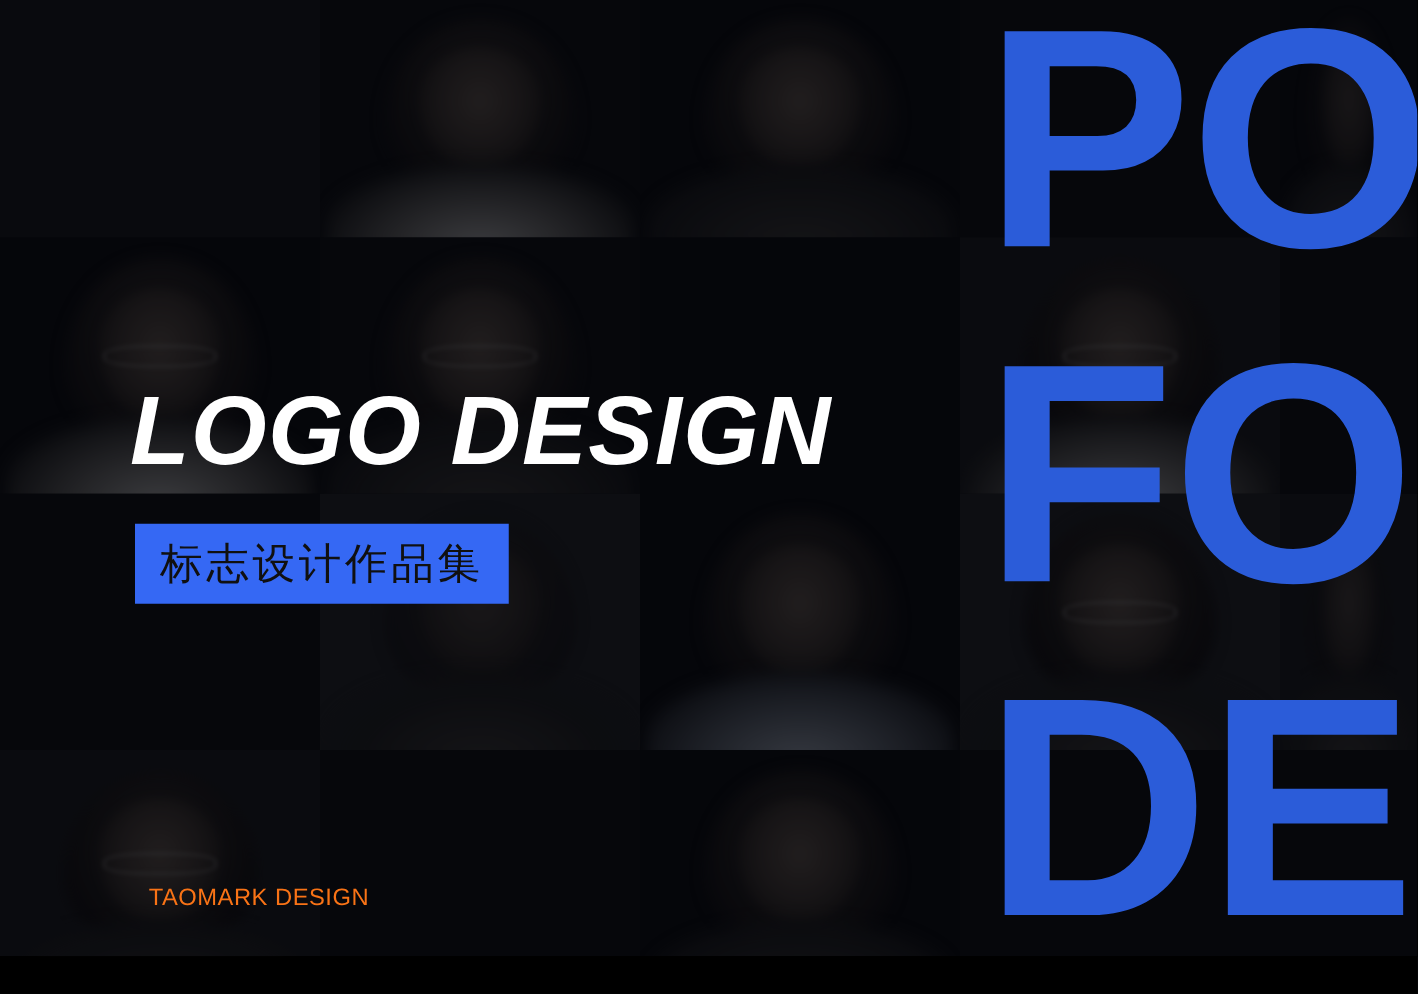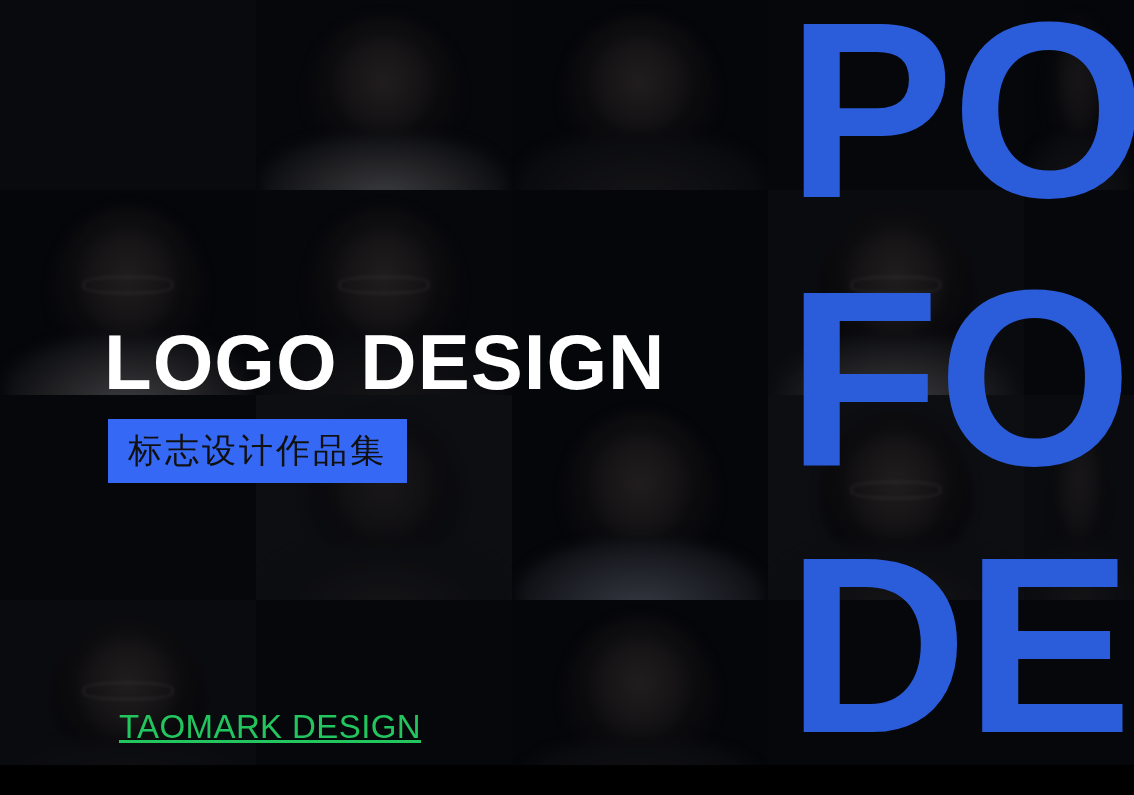--- a/index.html
+++ b/index.html
@@ -120,27 +120,28 @@
   }
   .bigrow.r1 { top: -14px; }
   .bigrow.r2 { top: 254px; }
   .bigrow.r3 { top: 521px; }
 
   
   .fg { position: absolute; inset: 0; }
   .headline {
     position: absolute;
     left: 104px;
-    top: 323px;
+    top: 305px;
     font-size: 78px;
     font-weight: 700;
     letter-spacing: 1px;
     color: #ffffff;
     white-space: nowrap;
     line-height: 1;
+    font-style: italic;
   }
   .badge {
     position: absolute;
     left: 108px;
     top: 419px;
     width: 299px;
     height: 64px;
     background: #3568f4;
     display: flex;
     align-items: center;
@@ -150,26 +151,25 @@
     font-size: 34px;
     font-weight: 400;
     color: #101010;
     letter-spacing: 3px;
     font-family: "DejaVu Sans", "Liberation Sans", sans-serif;
   }
   .footer-text {
     position: absolute;
     left: 119px;
     top: 708px;
-    font-size: 33px;
+    font-size: 19px;
     font-weight: 400;
     letter-spacing: 0.4px;
-    color: #22c55e;
+    color: #f97316;
     white-space: nowrap;
-    text-decoration: underline;
   }
 </style>
 </head>
 <body>
 
 <div class="stage">
 
   <div class="mosaic">
     <div class="cell t1">
         <div class="portrait empty"></div>

